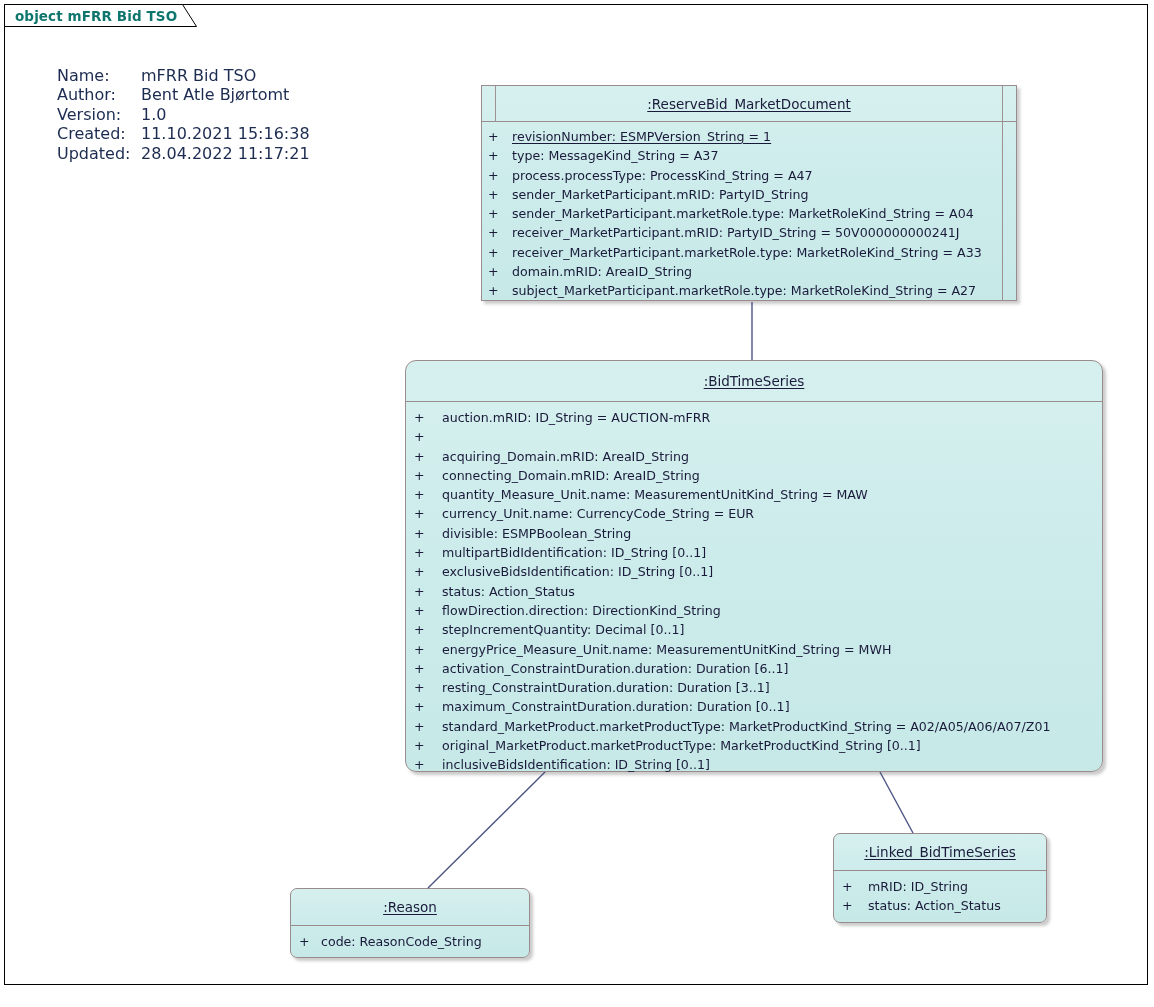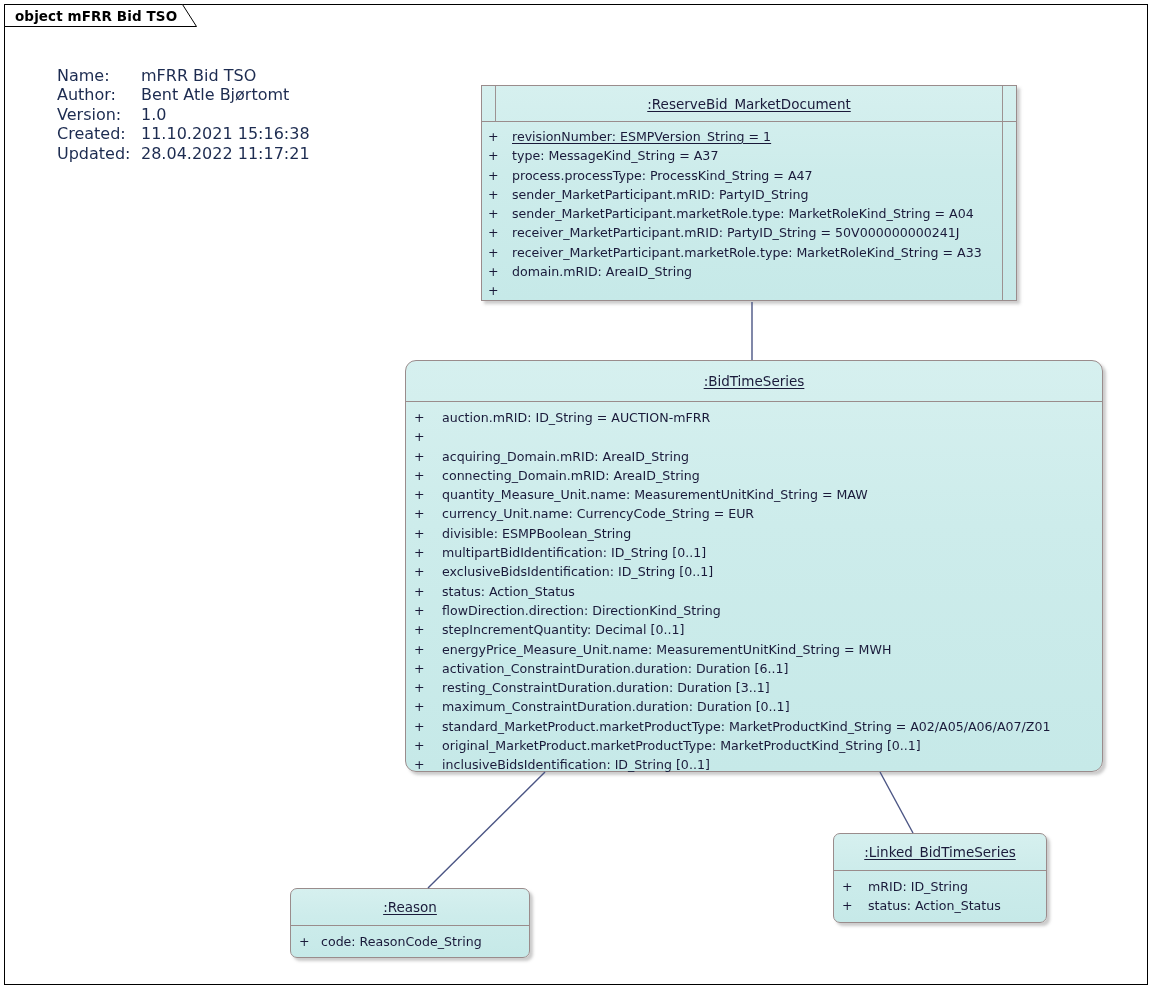--- a/index.html
+++ b/index.html
@@ -41,21 +41,21 @@
     position: absolute;
     left: 0;
     top: 0;
   }
   #diagram-tab .tab-label {
     position: absolute;
     left: 11px;
     top: 4px;
     font-size: 13.5px;
     font-weight: bold;
-    color: #000000;
+    color: #0f766e;
     white-space: nowrap;
     letter-spacing: 0.1px;
   }
 
   
   #meta-block {
     position: absolute;
     left: 57px;
     top: 66px;
     font-size: 12.5px;
@@ -322,20 +322,21 @@
       <div class="attr-row">
         <span class="attr-vis">+</span>
         <span class="attr-text">receiver_MarketParticipant.marketRole.type: MarketRoleKind_String = A33</span>
       </div>
       <div class="attr-row">
         <span class="attr-vis">+</span>
         <span class="attr-text">domain.mRID: AreaID_String</span>
       </div>
       <div class="attr-row">
         <span class="attr-vis">+</span>
+        <span class="attr-text">subject_MarketParticipant.marketRole.type: MarketRoleKind_String = A27</span>
       </div>
     </div>
 </div>
 
 <div class="uml-box rounded" id="box-bidtimeseries">
   <div class="box-title">
     <span>:BidTimeSeries</span>
   </div>
   <div class="box-divider"></div>
   <div class="box-attrs">

